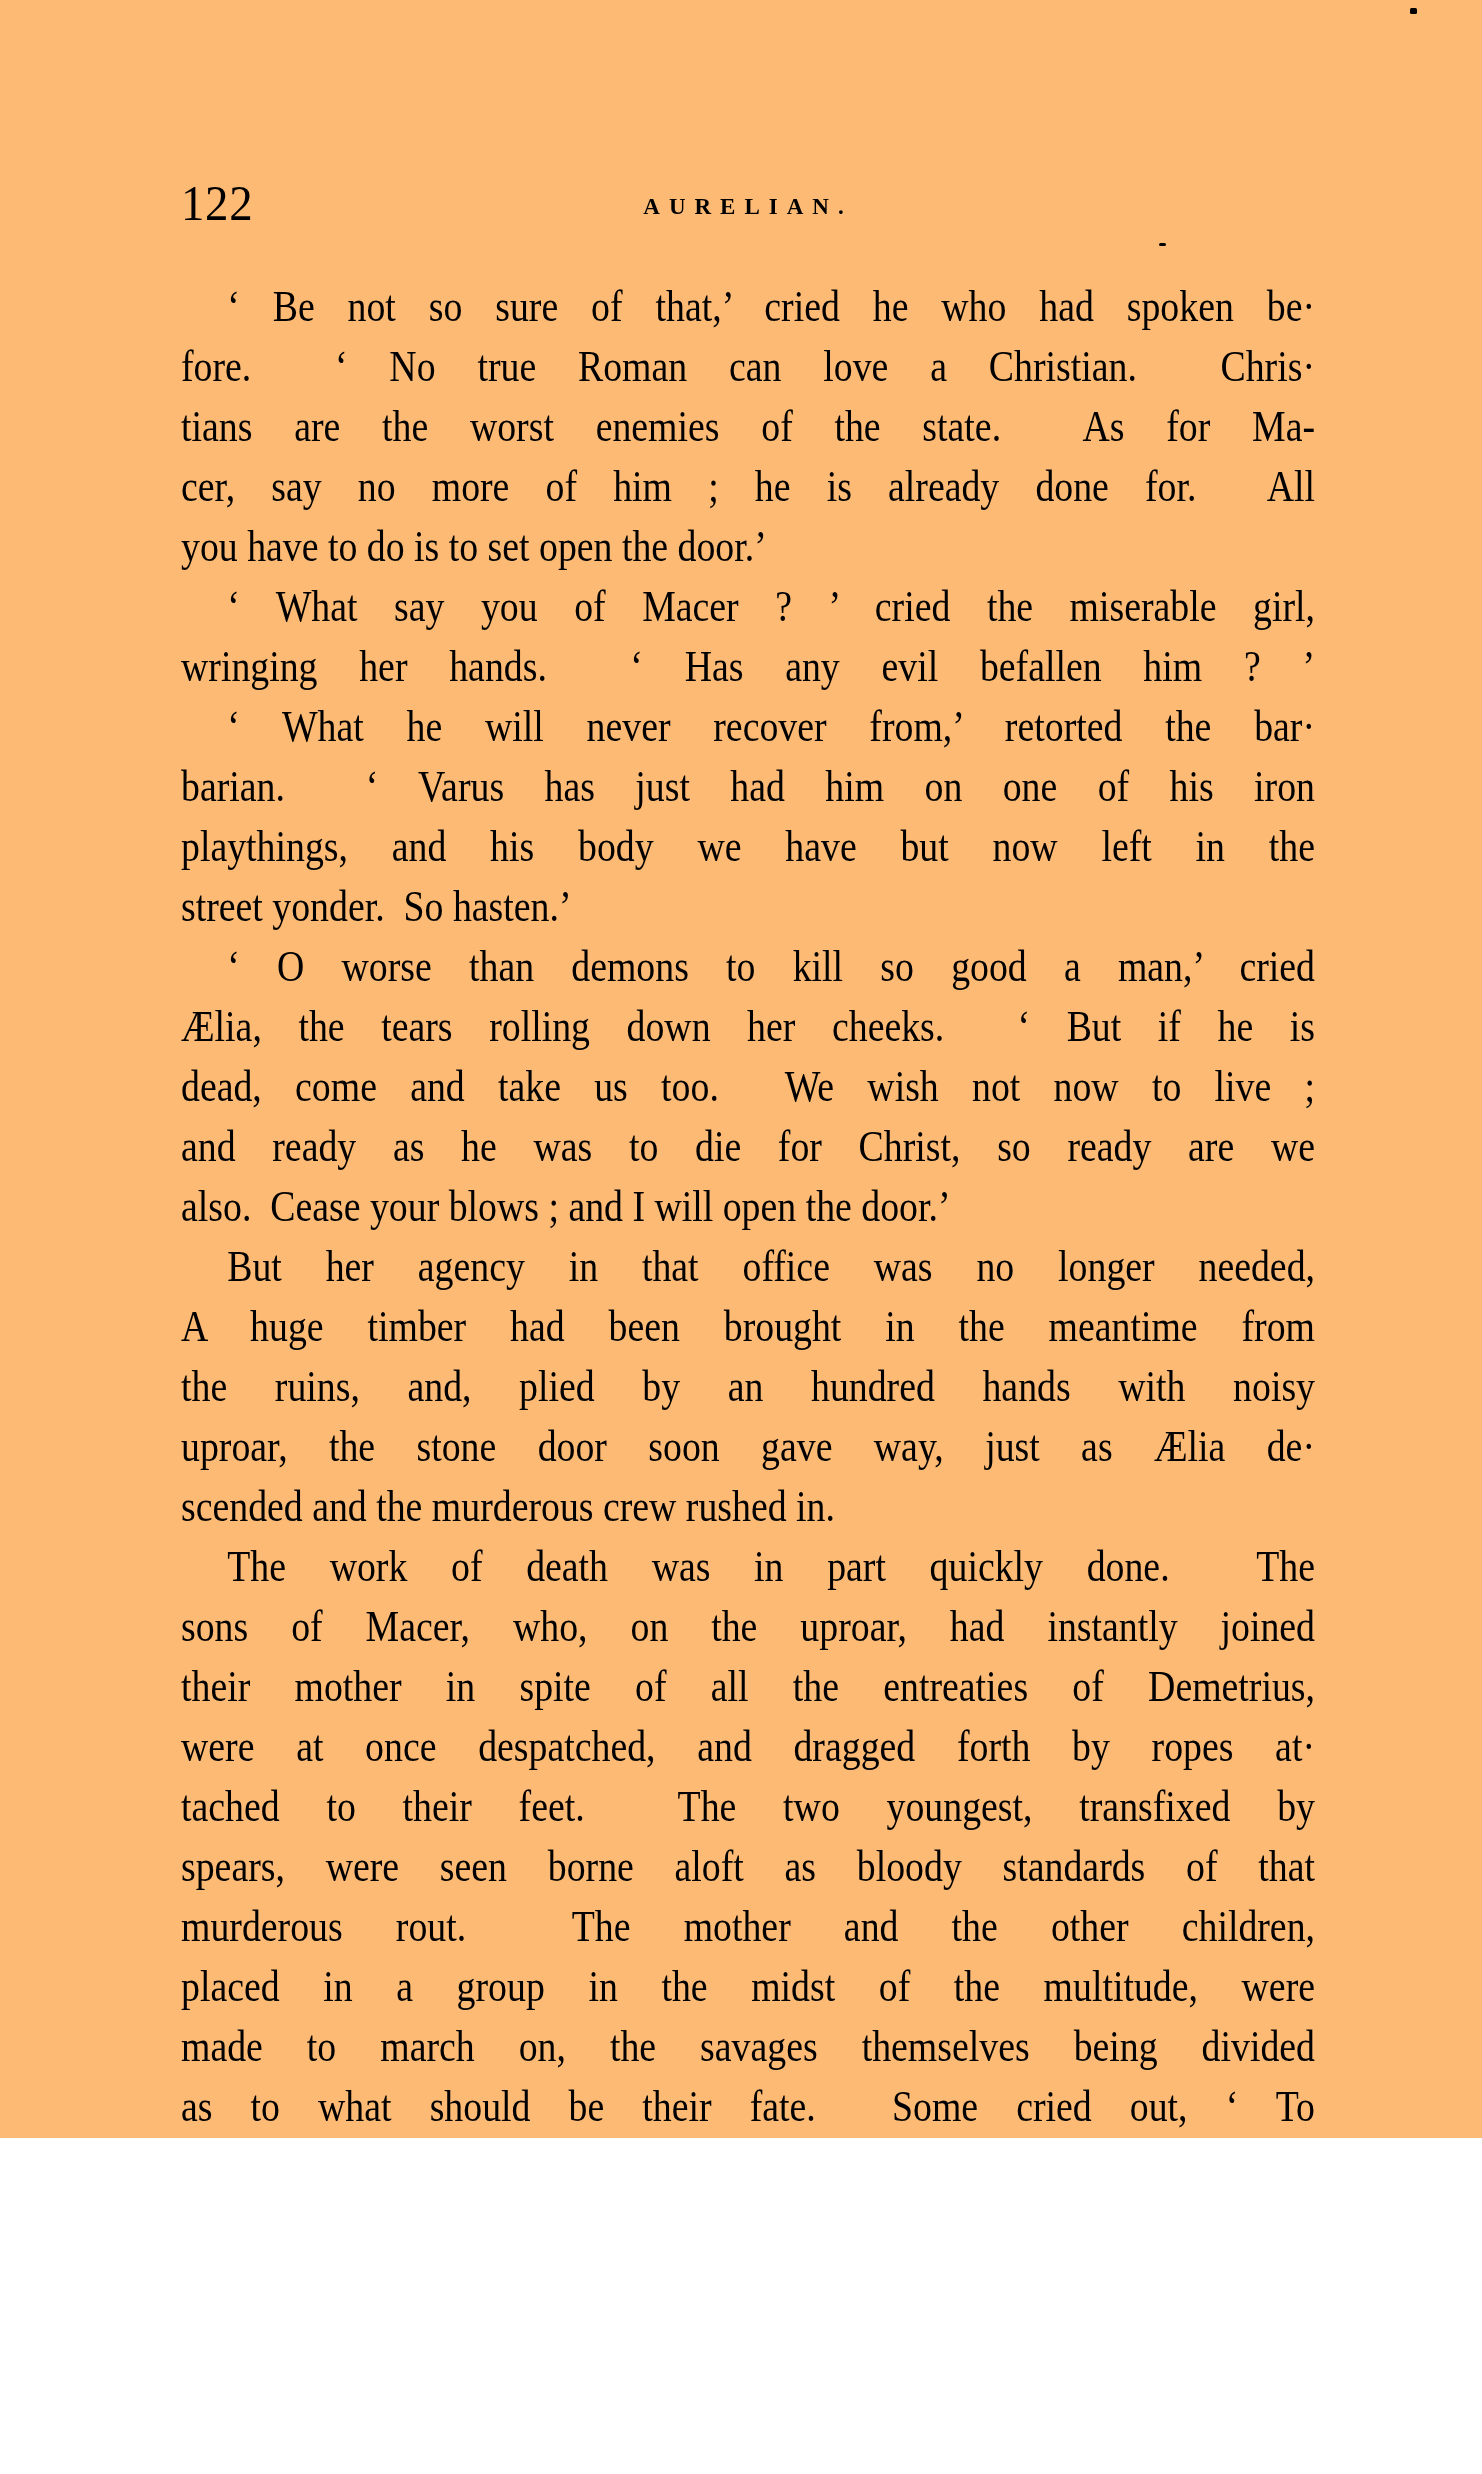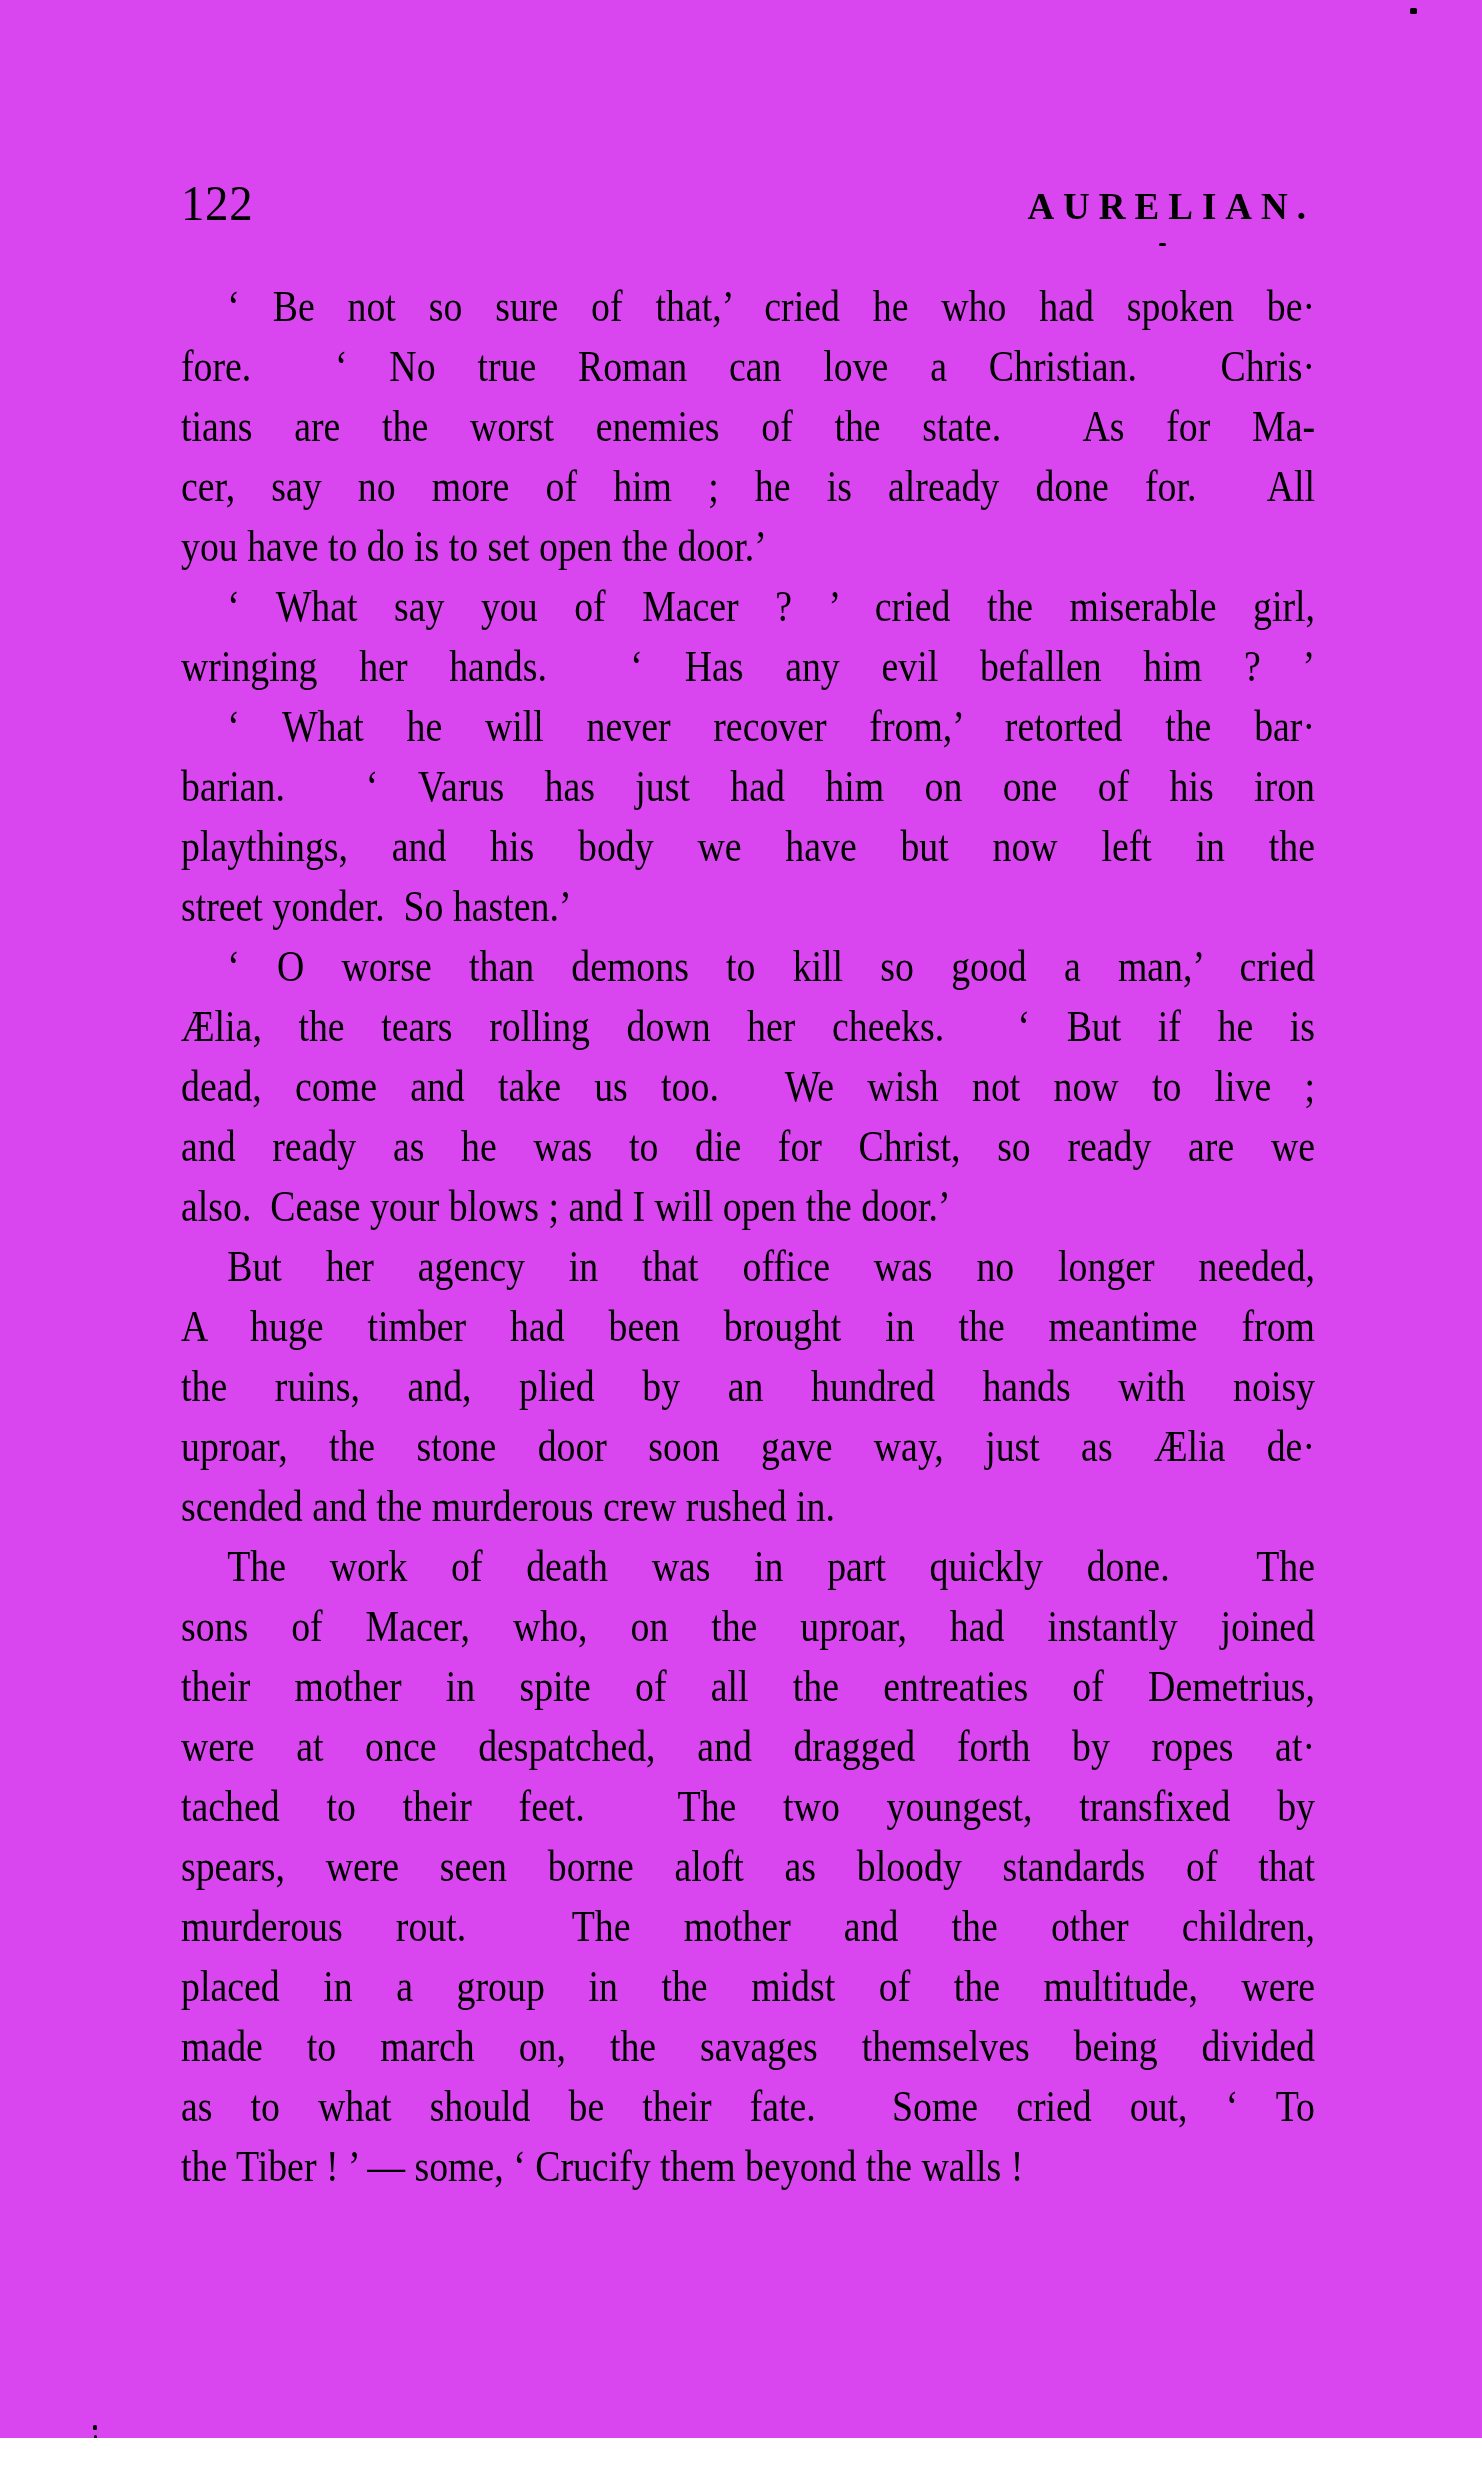--- a/index.html
+++ b/index.html
@@ -3,22 +3,22 @@
 <meta charset="utf-8">
 <style>
   html, body {
     margin: 0;
     padding: 0;
     background: #ffffff;
   }
   .page {
     position: relative;
     width: 1482px;
-    height: 2438px;
-    background: #d946ef;
+    height: 2138px;
+    background: #fdba74;
     overflow: hidden;
     color: #000000;
     font-family: "Liberation Serif", serif;
   }
   .pagenum {
     position: absolute;
     left: 181px;
     top: 178px;
     font-size: 51px;
     line-height: 51px;
@@ -26,22 +26,22 @@
     letter-spacing: 0.7px;
     transform: scaleX(0.92);
     transform-origin: 0 0;
     white-space: nowrap;
   }
   .running-head {
     position: absolute;
     left: 181px;
     top: 190px;
     width: 1134px;
-    text-align: right;
-    font-size: 37px;
+    text-align: center;
+    font-size: 23px;
     line-height: 33px;
     font-weight: bold;
     letter-spacing: 9px;
     white-space: nowrap;
   }
   .body-text {
     position: absolute;
     left: 181px;
     top: 276px;
     width: 1350px;

